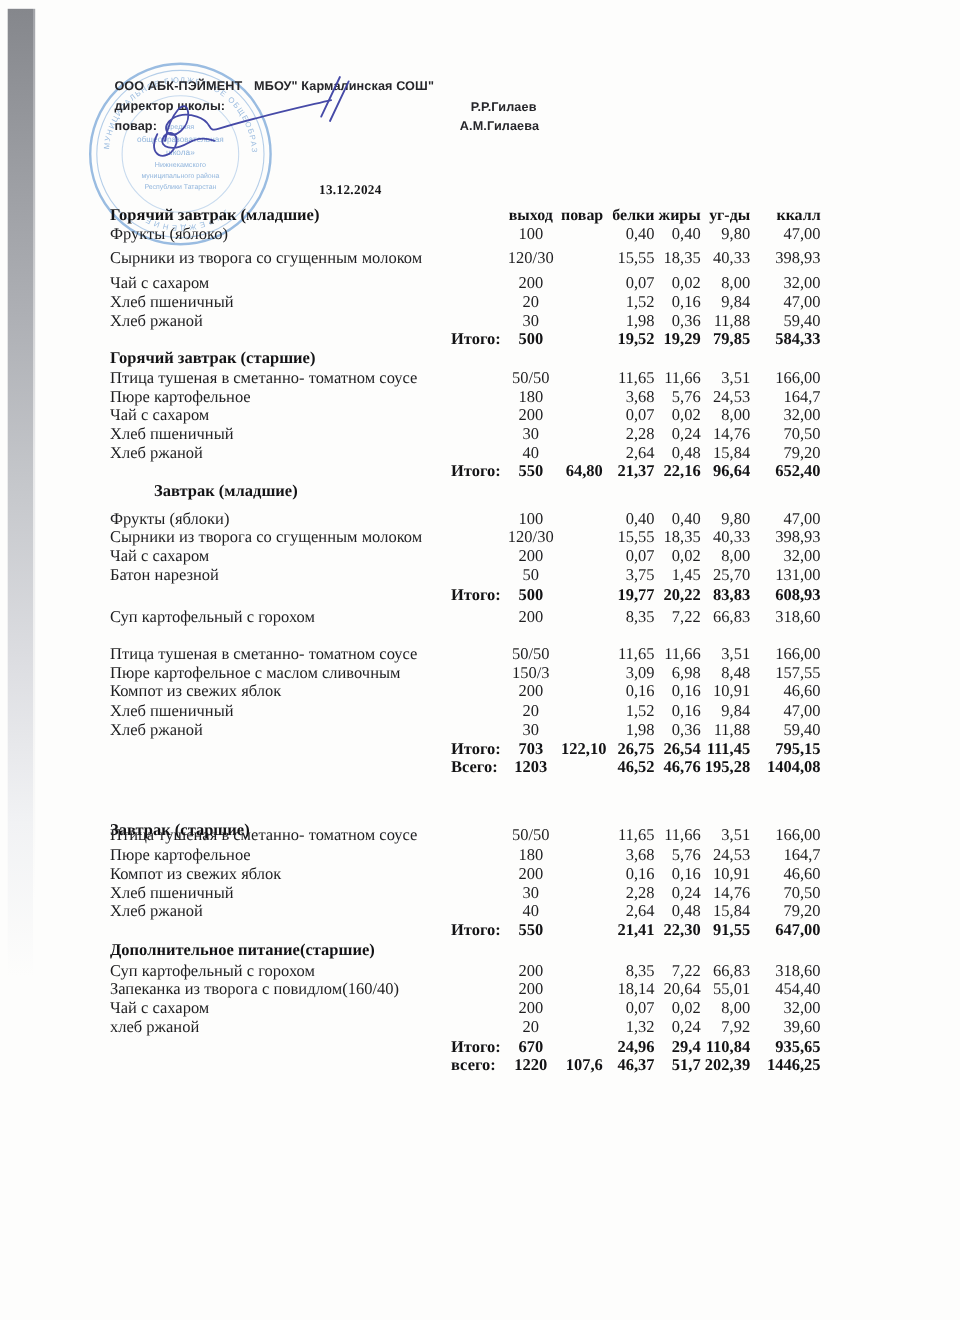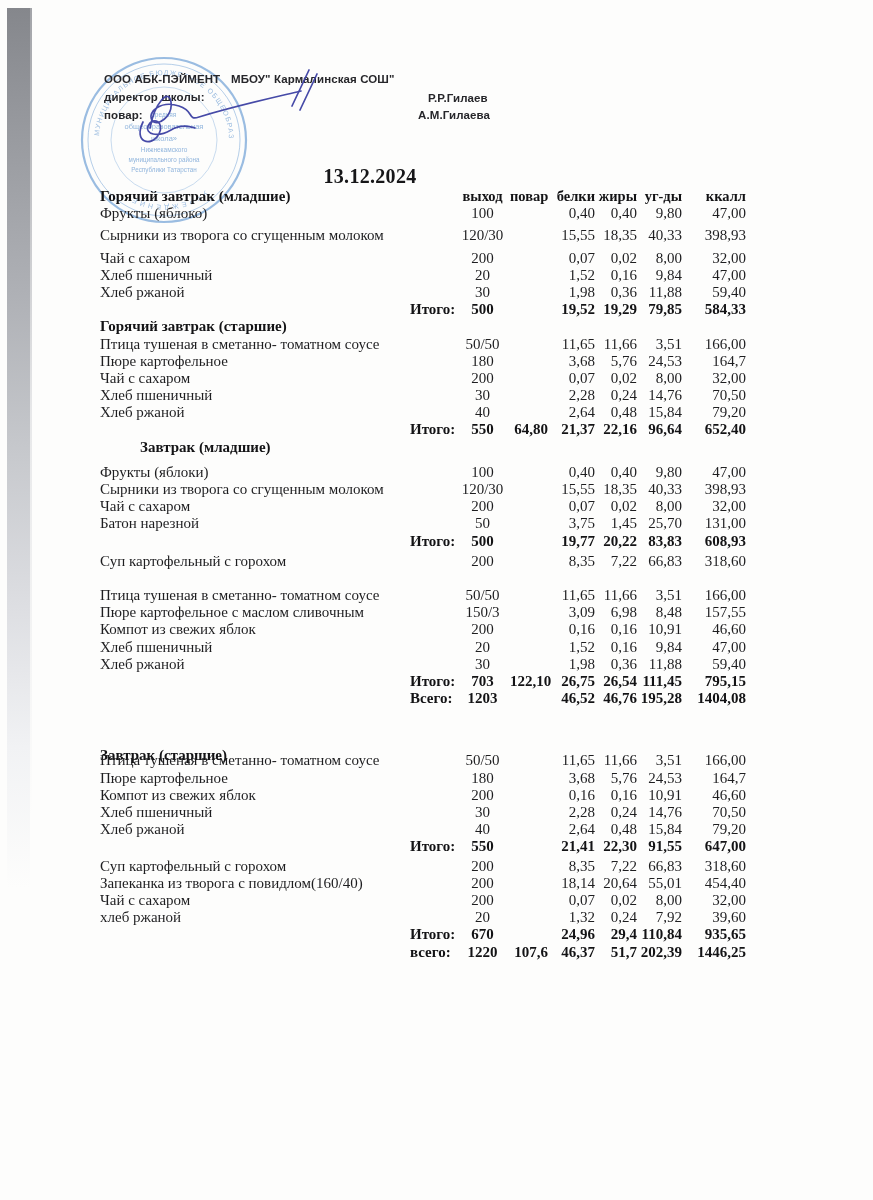--- a/index.html
+++ b/index.html
@@ -7,22 +7,22 @@
          font-family:"Liberation Serif", serif;color:#1e1e20;}
   
   .scan-strip{position:absolute;left:7px;top:8px;width:23px;height:880px;
     background:linear-gradient(180deg,#85878c 0%,#999ba0 15%,#aeb0b5 32%,#c6c8cc 50%,#dddee2 68%,#f1f2f4 84%,rgba(255,255,255,0) 100%);}
   .scan-strip::after{content:"";position:absolute;right:-2px;top:0;width:2px;height:92%;
     background:linear-gradient(180deg,rgba(140,142,148,.8),rgba(190,192,198,.35),transparent);}
   
   .hdr{position:absolute;font-family:"Liberation Sans", sans-serif;font-weight:bold;
        font-size:11.5px;color:#26262a;white-space:nowrap;letter-spacing:.1px;}
   
-  .date{position:absolute;top:165px;left:290px;width:160px;text-align:center;
-        font-weight:bold;font-size:20px;letter-spacing:.3px;color:#161618;}
+  .date{position:absolute;top:165px;left:290px;width:160px;text-align:left;
+        font-weight:bold;font-size:12px;letter-spacing:.3px;color:#161618;}
   
   .stamp{position:absolute;left:78px;top:54px;width:172px;height:172px;opacity:.93;}
   .sign{position:absolute;left:95px;top:58px;width:250px;height:95px;}
   
   .menu{position:absolute;left:100px;top:188px;width:646px;font-size:15px;}
   .row{display:grid;grid-template-columns:310px 45px 55px 38px 47px 42px 45px 64px;
        height:17.2px;line-height:17.2px;white-space:nowrap;}
   .c{overflow:visible;}
   .c.name{text-align:left;}
   .c.lbl{text-align:right;padding-right:6px;}
@@ -379,20 +379,23 @@
       <div class="row">
         <span class="c name"></span>
         <span class="c lbl bold">Итого:</span>
         <span class="c out bold">550</span>
         <span class="c price bold"></span>
         <span class="c num bold">21,41</span>
         <span class="c num bold">22,30</span>
         <span class="c num bold">91,55</span>
         <span class="c num bold">647,00</span>
       </div>
+      <div class="row">
+        <span class="c name bold" style="grid-column: 1 / 3;">Дополнительное питание(старшие)</span>
+      </div>
       <div class="row" style="margin-top: 2px;">
         <span class="c name" style="grid-column: 1 / 3;">Суп картофельный с  горохом</span>
         <span class="c out">200</span>
         <span class="c price"></span>
         <span class="c num">8,35</span>
         <span class="c num">7,22</span>
         <span class="c num">66,83</span>
         <span class="c num">318,60</span>
       </div>
       <div class="row">

